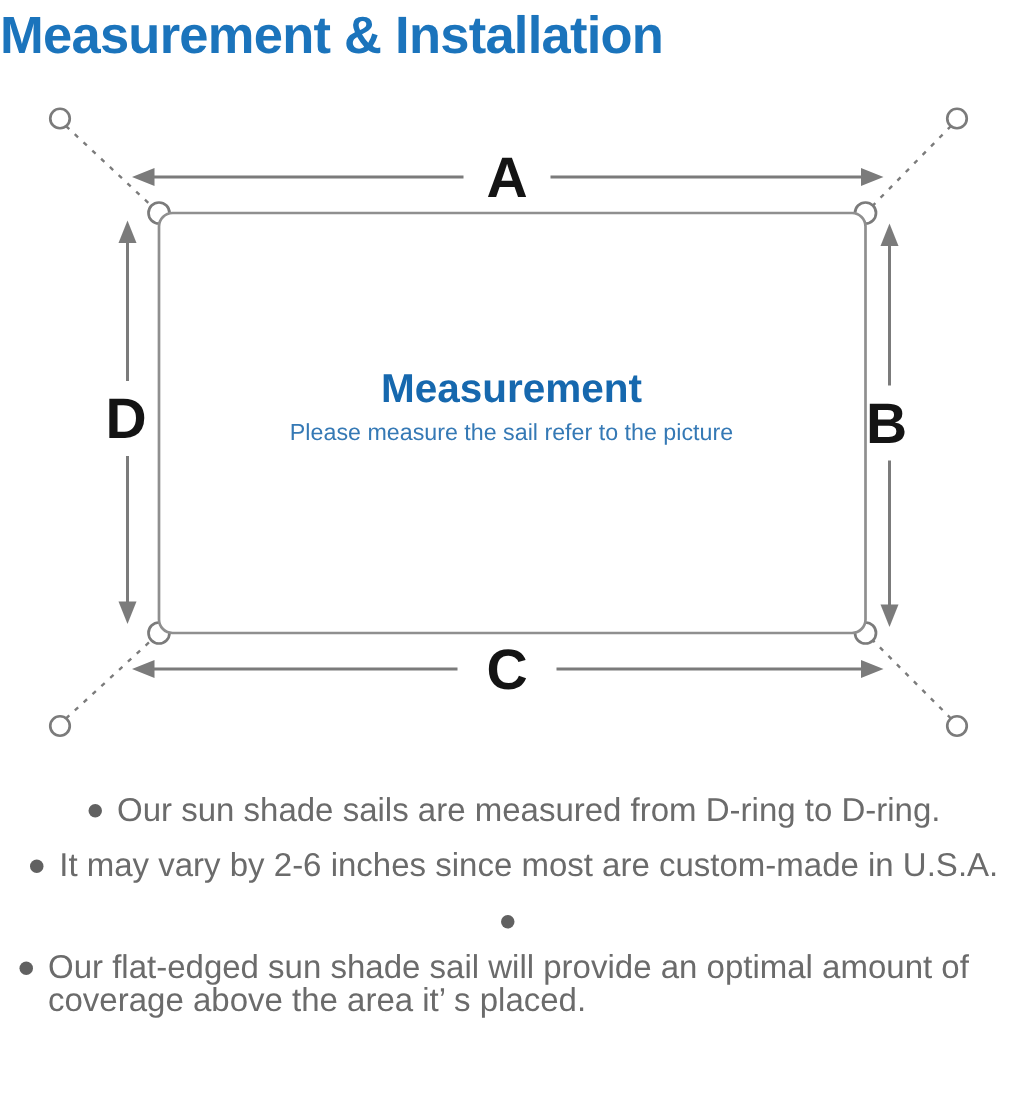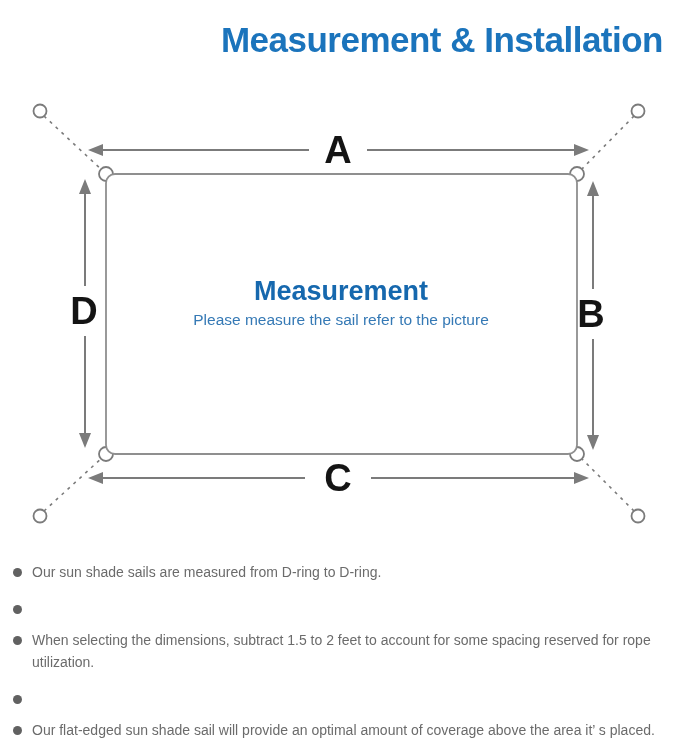--- a/index.html
+++ b/index.html
@@ -11,24 +11,24 @@
     overflow: hidden;
     font-family: "Liberation Sans", "DejaVu Sans", sans-serif;
   }
   .page {
     position: relative;
     width: 679px;
     height: 739px;
     background: #ffffff;
   }
   .page-title {
-    margin: 16px;
+    margin: 0;
     height: 55px;
     padding-top: 1px;
-    text-align: right;
+    text-align: left;
     font-size: 35px;
     line-height: 46px;
     font-weight: bold;
     letter-spacing: -0.5px;
     color: var(--title-blue, #1b74bc);
   }
   svg.diagram {
     display: block;
     width: 679px;
     height: 460px;
@@ -81,22 +81,23 @@
   ul.notes {
     list-style: none;
     margin: 13px 0 0 0;
     padding: 0 6px 0 13px;
   }
   ul.notes li {
     display: flex;
     align-items: flex-start;
     margin-bottom: 15px;
     color: var(--note-gray, #6b6b6b);
-    font-size: 14px;
+    font-size: 22px;
     line-height: 22px;
+    justify-content: center;
   }
   ul.notes .dot {
     width: 9px;
     height: 9px;
     border-radius: 50%;
     background: #616161;
     flex-shrink: 0;
     margin: 7px 10px 0 0;
   }
 </style>
@@ -168,24 +169,21 @@
     <text class="csub" x="341" y="237">Please measure the sail refer to the picture</text>
   </svg>
 
   <ul class="notes">
     <li>
       <span class="dot"></span>
       <span>Our sun shade sails are measured from D-ring to D-ring.</span>
     </li>
     <li>
       <span class="dot"></span>
-    </li>
-    <li>
-      <span class="dot"></span>
-      <span>When selecting the dimensions, subtract 1.5 to 2 feet to account for some spacing reserved for rope utilization.</span>
+      <span>It may vary by 2-6 inches since most are custom-made in U.S.A.</span>
     </li>
     <li>
       <span class="dot"></span>
     </li>
     <li>
       <span class="dot"></span>
       <span>Our flat-edged sun shade sail will provide an optimal amount of coverage above the area it’ s placed.</span>
     </li>
   </ul>
 

